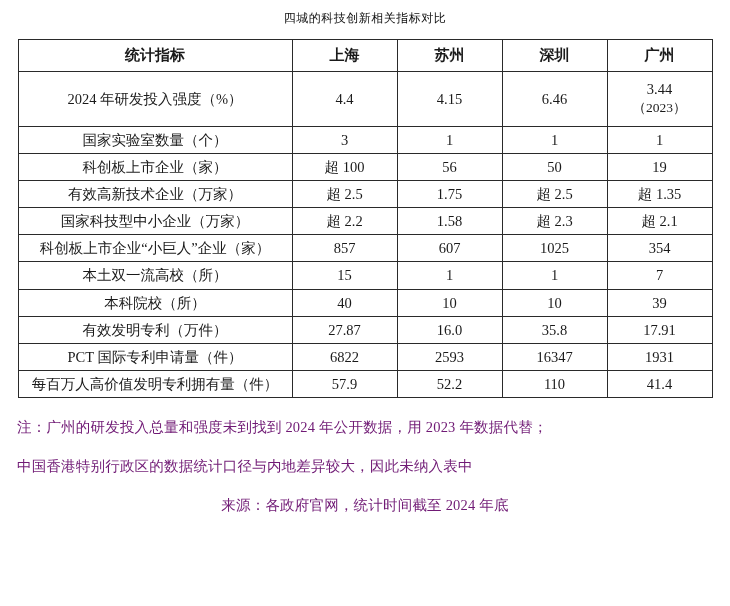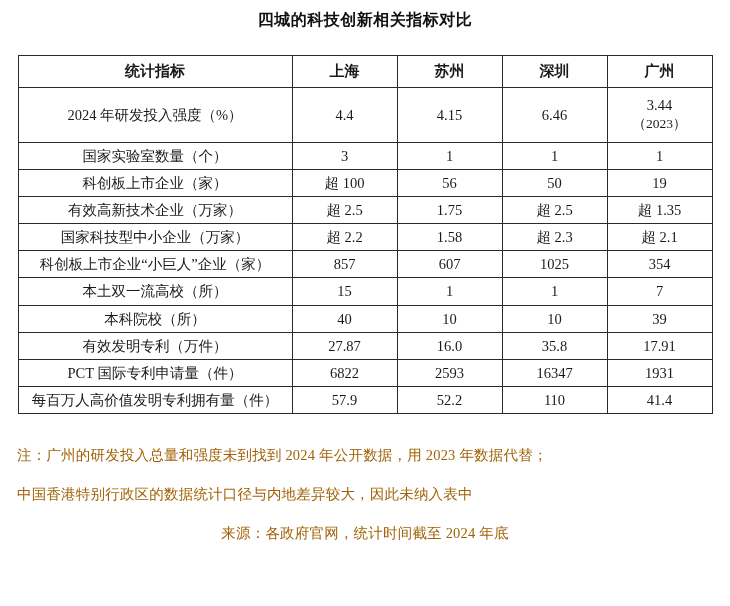--- a/index.html
+++ b/index.html
@@ -16,31 +16,31 @@
   }
   .page {
     width: 730px;
     height: 606px;
     position: relative;
     box-sizing: border-box;
     padding: 0;
   }
   .title {
     text-align: center;
-    font-size: 16px;
-    font-weight: bold;
+    font-size: 12px;
+    font-weight: normal;
     letter-spacing: 0.5px;
     padding-top: 10px;
     padding-bottom: 8px;
     color: #111;
   }
   table.data-table {
     border-collapse: collapse;
     width: 662px;
-    margin: 16px auto;
+    margin: 4px auto;
     table-layout: fixed;
   }
   table.data-table td, table.data-table th {
     border: 1px solid #2a2a2a;
     font-size: 14.5px;
     text-align: center;
     vertical-align: middle;
     padding: 4px 2px;
     line-height: 1.25;
     font-weight: normal;
@@ -66,21 +66,21 @@
   }
   .notes {
     margin: 0 auto;
     width: 696px;
     padding-top: 14px;
   }
   .note-line {
     font-size: 14.5px;
     line-height: 1.6;
     margin-bottom: 16px;
-    color: #a16207;
+    color: #701a75;
     letter-spacing: 0.2px;
   }
   .note-line:last-child {
     margin-bottom: 0;
     text-align: center;
   }
 </style>
 </head>
 <body>
 

